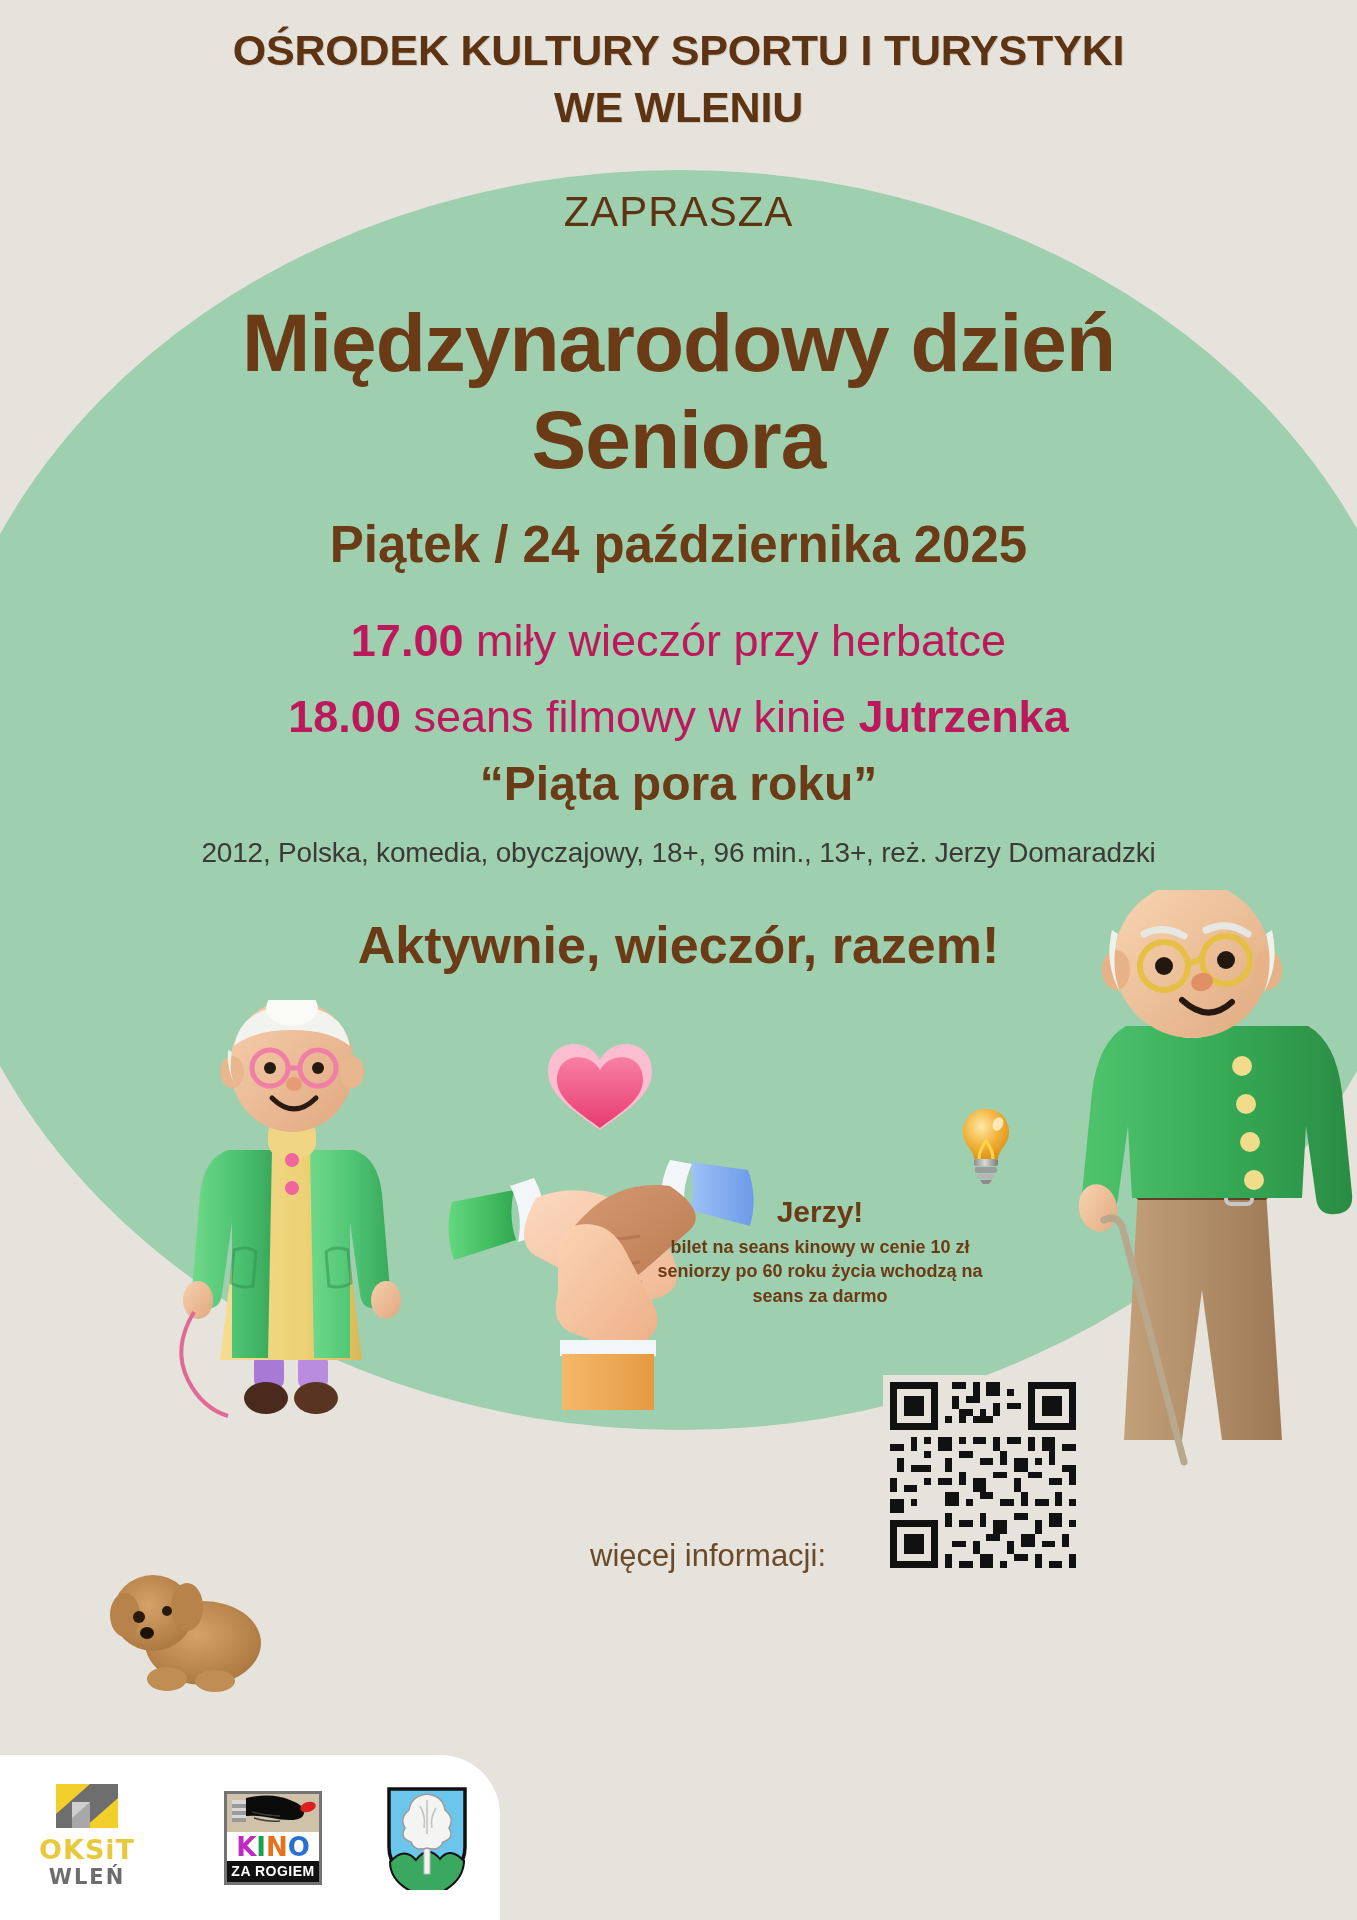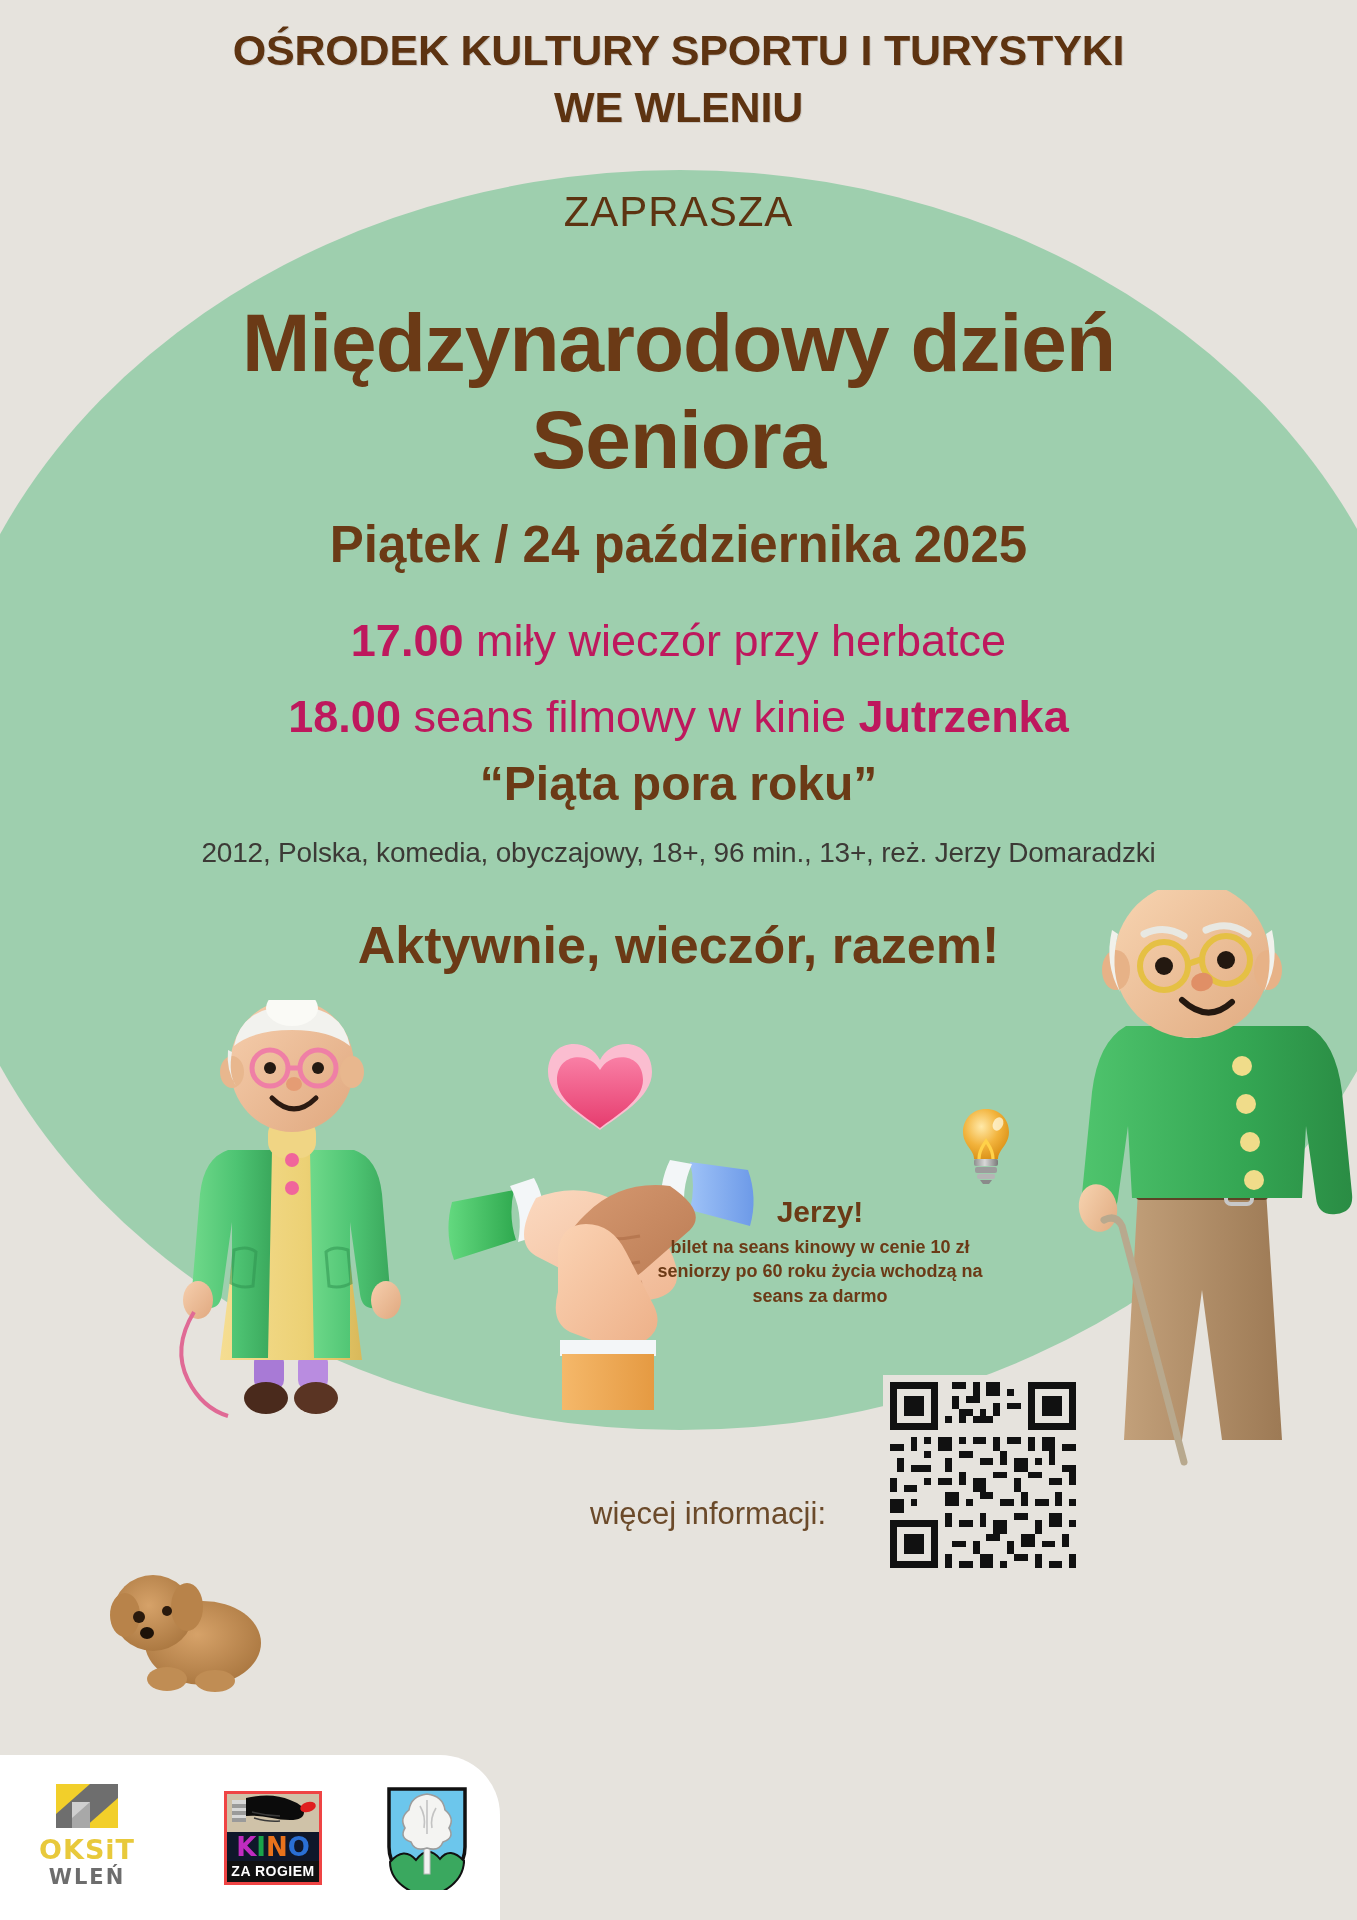--- a/index.html
+++ b/index.html
@@ -136,21 +136,21 @@
     top: 1107px;
     width: 58px;
     height: 78px;
     z-index: 7;
   }
 
   
   .more-info {
     position: absolute;
     left: 590px;
-    top: 1496px;
+    top: 1538px;
     font-size: 31px;
     color: #6b4a2a;
     z-index: 7;
   }
   .qr {
     position: absolute;
     left: 883px;
     top: 1375px;
     width: 200px;
     height: 200px;
@@ -183,22 +183,22 @@
   .oksit-sub {
     font-size: 21px;
     font-weight: bold;
     color: #6d6d6d;
     letter-spacing: 2px;
     line-height: 1.35;
     font-family: "DejaVu Sans", sans-serif;
   }
   .logo-kino {
     width: 92px;
-    border: 3px solid #ef4444;
-    background: #0f172a;
+    border: 3px solid #737373;
+    background: #ffffff;
     position: relative;
     overflow: hidden;
     margin-left: 18px;
   }
   .kino-hand { height: 38px; position: relative; background: #cfc2a8; }
   .kino-word {
     text-align: center;
     font-size: 26px;
     font-weight: bold;
     letter-spacing: 0px;

